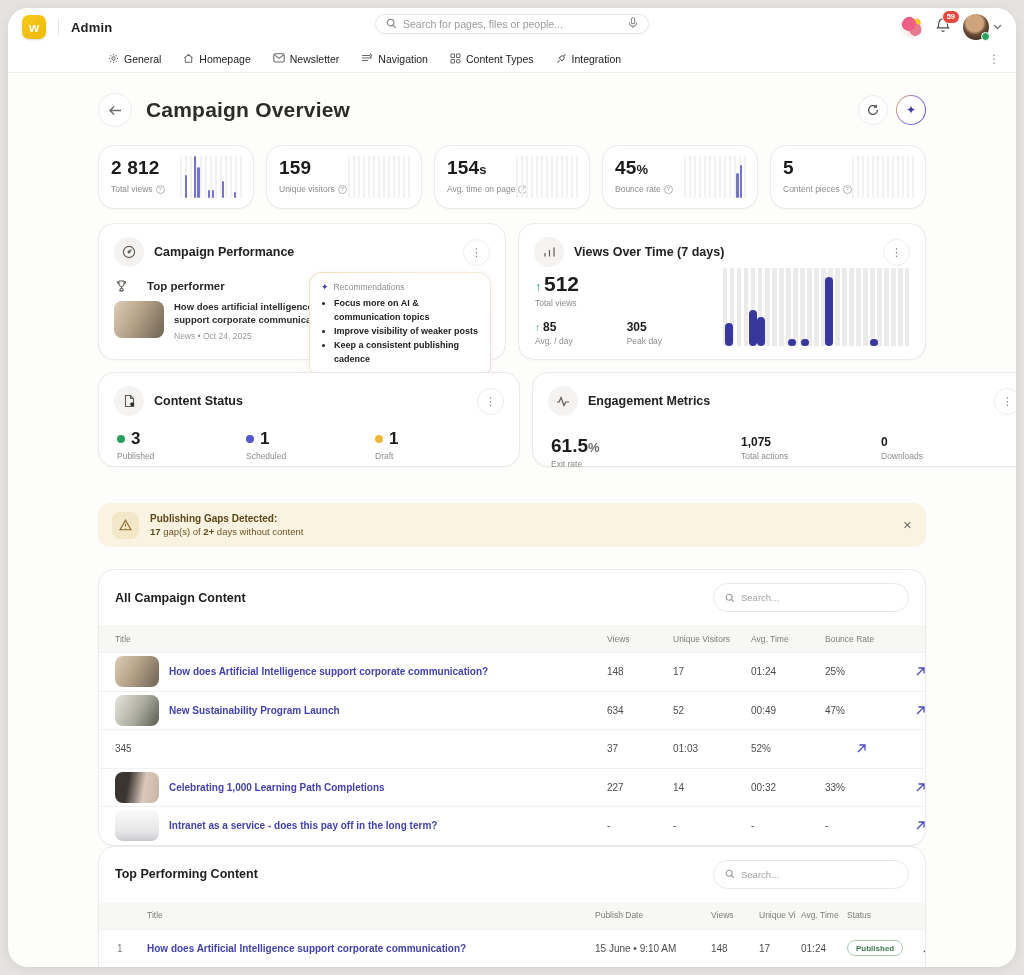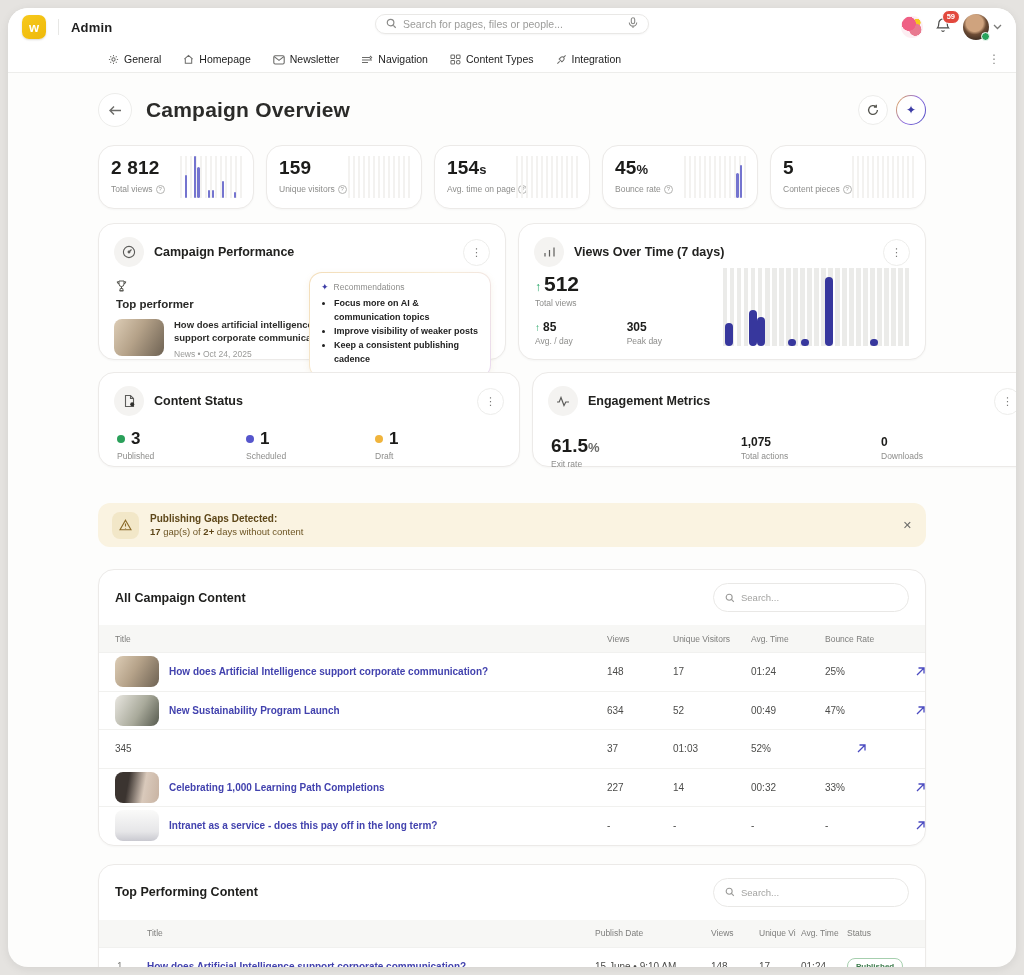--- a/index.html
+++ b/index.html
@@ -32,21 +32,21 @@
            border-radius:7px; padding:1.5px 4px; border:1.5px solid #fff; }
   .avatar-wrap { display:flex; align-items:center; gap:4px; }
   .avatar { width:26px; height:26px; border-radius:50%; position:relative;
             background:radial-gradient(circle at 45% 35%, #cfa37e 0 38%, #6d4c35 52%, #3c2c22 80%); }
   .avatar .status { position:absolute; right:-1px; bottom:-1px; width:9px; height:9px; border-radius:50%;
             background:#28a35c; border:1.5px solid #fff; }
 
   
   .subnav { height:27px; background:#fff; display:flex; align-items:center; gap:22px; padding-left:100px;
             border-bottom:1px solid #ededeb; position:relative; }
-  .nav-item { display:flex; align-items:flex-end; gap:5px; font-size:10.5px; color:#55555
+  .nav-item { display:flex; align-items:flex-start; gap:5px; font-size:10.5px; color:#55555
 3; cursor:pointer; }
   .nav-item svg { display:block; }
   .subnav .kebab { position:absolute; right:16px; color:#8a8a88; font-size:12px; cursor:pointer; }
 
   
   .content { width:828px; margin:0 auto; padding-top:20px; }
   .page-head { display:flex; align-items:center; margin-bottom:18px; }
   .circle-btn { width:34px; height:34px; border-radius:50%; background:#fff; border:1px solid #ededeb;
                 display:flex; align-items:center; justify-content:center; cursor:pointer; }
   .page-title { font-size:21px; font-weight:bold; color:#2b2b29; margin-left:14px; letter-spacing:.2px; }
@@ -78,21 +78,21 @@
   .row2 { margin-bottom:12px; }
   .row3 { margin-bottom:14px; }
   .panel { padding:13px 15px; position:relative; }
   .panel-head { display:flex; align-items:center; gap:10px; }
   .panel-icon { width:30px; height:30px; border-radius:50%; background:#f4f3f1; display:flex; align-items:center;
                 justify-content:center; color:#5c5c5a; }
   .panel-title { font-size:12.5px; font-weight:bold; color:#222220; }
   .kebab-btn { margin-left:auto; width:27px; height:27px; border-radius:50%; border:1px solid #ededeb; background:#fff;
                color:#7a7a78; font-size:11px; display:flex; align-items:center; justify-content:center; cursor:pointer; }
   .perf-card { height:137px; }
-  .top-performer { display:flex; align-items:flex-start; gap:6px; margin:13px 0 9px 2px; font-size:11.5px; font-weight:bold; color:#2a2a28;flex-direction:column; }
+  .top-performer { display:flex; align-items:flex-end; gap:20px; margin:13px 0 9px 2px; font-size:11.5px; font-weight:bold; color:#2a2a28; }
   .article { display:flex; gap:10px; align-items:flex-start; }
   .thumb { width:50px; height:37px; border-radius:8px; flex:none; }
   .thumb-1 { background:linear-gradient(120deg,#ddcdb6 0%,#b5a289 45%,#6e6253 100%); }
   .thumb-2 { background:linear-gradient(120deg,#e9e7e1 0%,#a9aa9b 55%,#565a4e 100%); }
   .thumb-3 { background:linear-gradient(115deg,#f3f2f0 0%,#d9d7d3 55%,#9e4a42 90%); }
   .thumb-4 { background:linear-gradient(100deg,#3b3430 30%,#d9c9bb 65%,#c8b3a2 100%); }
   .thumb-5 { background:linear-gradient(180deg,#fafaf9 0%,#e6e6e8 70%,#c9c9d0 100%); }
   .article-title { font-size:9.5px; font-weight:bold; color:#2c2c2a; max-width:175px; line-height:1.35; }
   .article-meta { font-size:8.5px; color:#9a9a98; margin-top:4px; }
   .reco-box { position:absolute; right:14px; top:48px; width:182px; border-radius:13px; padding:9px 11px 10px;
@@ -134,21 +134,21 @@
   .banner { background:#faf3e1; border-radius:12px; min-height:44px; display:flex; align-items:center;
             padding:7px 14px; margin-bottom:22px;margin-top:36px; }
   .warn-tile { width:27px; height:27px; border-radius:8px; background:#f2e7c8; display:flex; align-items:center;
                justify-content:center; margin-right:11px; }
   .banner-title { font-size:10px; font-weight:bold; color:#5e4719; }
   .banner-line { font-size:9.5px; color:#6d5524; margin-top:2px; }
   .banner-line b { color:#5e4719; }
   .banner .close { margin-left:auto; color:#6b6b69; font-size:11px; cursor:pointer; }
 
   
-  .table-card { margin-bottom:18px; overflow:hidden; }
+  .table-card { margin-bottom:0; overflow:hidden; }
   .table-head { display:flex; align-items:center; padding:13px 16px; }
   .table-title { font-size:12.5px; font-weight:bold; color:#1e1e1c; }
   .mini-search { margin-left:auto; width:196px; height:29px; border:1px solid #e9e8e6; border-radius:15px;
                  display:flex; align-items:center; padding:0 11px; background:#fff; }
   .mini-search input { border:0; outline:0; flex:1; font-size:9.5px; background:transparent; margin-left:6px;
                  color:#555; font-family:"Liberation Sans",sans-serif; }
   .mini-search input::placeholder { color:#a3a3a1; }
   .thead { background:#f7f7f5; display:grid; align-items:center; height:27px; font-size:8.5px; color:#7e7e7c; }
   .grid1 { grid-template-columns:492px 66px 78px 74px 72px 46px; padding:0 0 0 16px; }
   .grid2 { grid-template-columns:32px 448px 116px 48px 42px 46px 64px 32px; padding:0 0 0 16px; }

